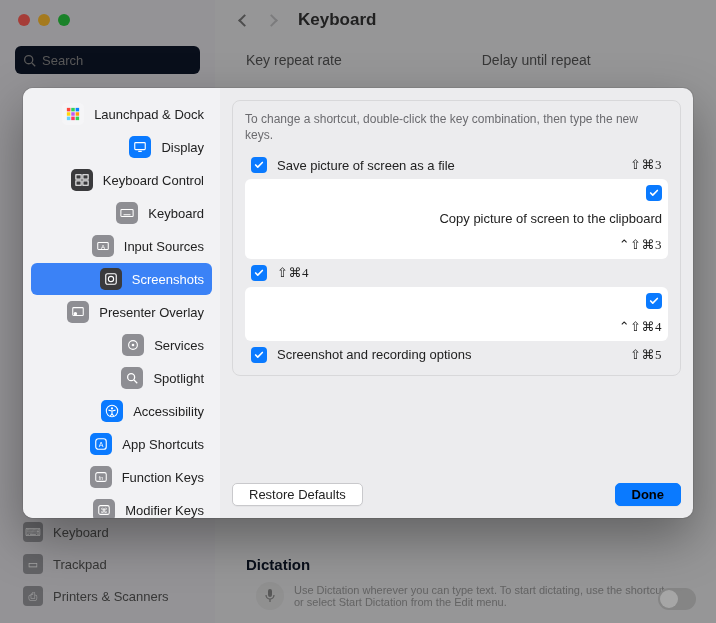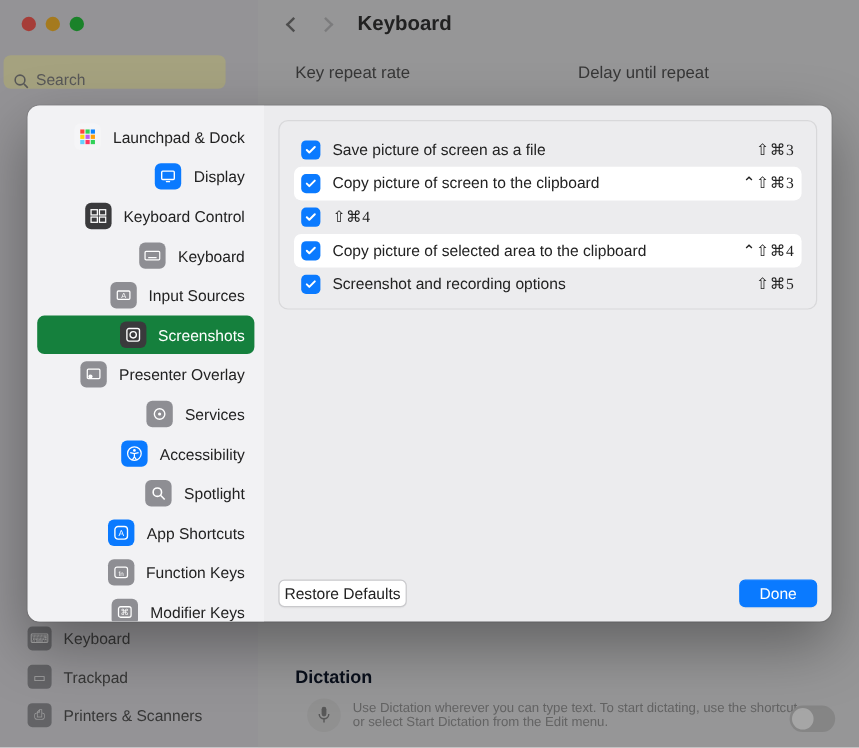--- a/index.html
+++ b/index.html
@@ -7,54 +7,54 @@
 body { width: 716px; height: 623px; background: #c4c4c4; overflow: hidden; position: relative; }
 
 .overlay { position: absolute; inset: 0; background: rgba(0,0,0,0.35); }
 
 .bg-window { position:absolute; inset:0; background:#e6e6e8; }
 .bg-sidebar { position:absolute; left:0; top:0; width:215px; height:623px; background:#e3e2e6; }
 .traffic { position:absolute; top:14px; left:18px; display:flex; gap:8px; }
 .traffic span { width:12px; height:12px; border-radius:50%; }
 .tr-r{background:#ff5f57;} .tr-y{background:#febc2e;} .tr-g{background:#28c840;}
 
-.bg-search { position:absolute; top:46px; left:3px; width:185px; height:28px; background:#fef9c3; border-radius:6px; display:flex; align-items:flex-end; padding:0 8px; color:#888; font-size:13px; gap:6px;}
+.bg-search { position:absolute; top:46px; left:15px; width:185px; height:28px; background:#0f172a; border-radius:6px; display:flex; align-items:center; padding:0 8px; color:#888; font-size:13px; gap:6px;}
 .bg-nav { position:absolute; top:10px; left:240px; display:flex; align-items:center; gap:18px; color:#777; font-size:15px; font-weight:400; }
 .bg-nav .title{ color:#333; font-weight:700; font-size:17px; margin-left:4px;}
 .bg-tabs { position:absolute; top:52px; left:246px; display:flex; gap:140px; color:#555; font-size:14px;}
 .bg-list { position:absolute; top:516px; left:15px; width:185px; font-size:13px; color:#555;}
 .bg-list-item{ display:flex; align-items:center; gap:10px; padding:6px 8px;}
 .bg-list-icon{ width:20px; height:20px; background:#98989d; border-radius:4px; display:flex; align-items:center; justify-content:center; color:#fff; font-size:11px;}
 .bg-section{ position:absolute; left:246px; top:556px; color:#0f172a; font-weight:600; font-size:15px;}
 .bg-dict{ position:absolute; left:256px; top:582px; right:20px; font-size:11px; color:#999; display:flex; align-items:center; gap:10px;}
 .bg-mic{ width:28px; height:28px; background:#ddd; border-radius:50%; display:flex; align-items:center; justify-content:center;}
 .bg-toggle{ position:absolute; right:20px; top:588px; width:38px; height:22px; background:#ccc; border-radius:11px;}
 .bg-toggle::after{content:""; position:absolute; left:2px; top:2px; width:18px; height:18px; background:#fff; border-radius:50%;}
 
 .sheet { position:absolute; left:23px; top:88px; width:670px; height:430px; background:#ececee; border-radius:10px; box-shadow:0 20px 50px rgba(0,0,0,0.35), 0 0 0 1px rgba(0,0,0,0.08); display:flex; overflow:hidden; }
 
 .sidebar { width:197px; background:#f2f2f4; padding:10px 8px; overflow:hidden; }
 .side-item { display:flex; align-items:center; gap:10px; padding:5px 8px; border-radius:6px; font-size:13px; color:#222; margin-bottom:1px;justify-content:flex-end; }
-.side-item.selected { background:#15803d; color:#fff; }
+.side-item.selected { background:#3b82f6; color:#fff; }
 .side-icon { width:22px; height:22px; border-radius:5px; display:flex; align-items:center; justify-content:center; color:#fff; font-size:12px; flex-shrink:0; }
 
 .main { flex:1; display:flex; flex-direction:column; padding:12px 12px 12px 12px; }
 .instr-box { border:1px solid #d8d8da; border-radius:8px; background:#ececee; padding:10px 12px 6px 12px; font-size:12px; color:#6b6b6f; }
 .instr-text{ margin-bottom:8px; line-height:1.35;}
 .shortcut-list { }
-.shortcut-row { display:flex; align-items:flex-start; padding:6px 6px; border-radius:6px; gap:10px; color:#222; font-size:13px;}
-.shortcut-row.hl { background:#fff; }
+.shortcut-row { display:flex; align-items:flex-end; padding:6px 6px; border-radius:6px; gap:10px; color:#222; font-size:13px;}
+.shortcut-row.hl { background:#fff;flex-direction:column; }
 .chk { width:16px; height:16px; background:#0a7aff; border-radius:4px; display:flex; align-items:center; justify-content:center; flex-shrink:0; }
 .chk svg{ width:10px; height:10px; }
 .sc-label{ flex:1; line-height:1.2; }
 .sc-keys { font-size:13px; color:#222; letter-spacing:0.5px; font-family:-apple-system; white-space:nowrap;}
 
 .footer { margin-top:auto; display:flex; justify-content:space-between; padding-top:10px; }
-.btn { font-size:13px; padding:3px 4px; border-radius:5px; border:1px solid #c9c9cc; background:#fff; color:#222; box-shadow:0 1px 0 rgba(0,0,0,0.03); }
-.btn.primary { background:#0a7aff; border-color:#0a7aff; color:#ffffff; font-weight:400; padding:3px 16px;}
+.btn { font-size:13px; padding:3px 16px; border-radius:5px; border:1px solid #c9c9cc; background:#fff; color:#222; box-shadow:0 1px 0 rgba(0,0,0,0.03); }
+.btn.primary { background:#0a7aff; border-color:#0a7aff; color:#000000; font-weight:700; padding:3px 16px;}
 
 .chev{display:inline-block; width:9px; height:9px; border-right:2px solid currentColor; border-bottom:2px solid currentColor;}
 .chev.left{transform:rotate(135deg);} .chev.right{transform:rotate(-45deg);}
 </style>
 </head>
 <body>
 
 <div class="bg-window">
   <div class="bg-sidebar"></div>
   <div class="traffic">
@@ -187,39 +187,39 @@
       <div class="side-item">
         <span class="side-icon" style="background:#8e8e93">
           <svg width="14" height="14" viewBox="0 0 16 16">
             <circle cx="8" cy="8" r="5" fill="none" stroke="#fff" stroke-width="1.3"></circle>
             <circle cx="8" cy="8" r="1.5" fill="#fff"></circle>
           </svg>
         </span>
         <span>Services</span>
       </div>
       <div class="side-item">
+        <span class="side-icon" style="background:#8e8e93">
+          <svg width="14" height="14" viewBox="0 0 16 16">
+            <circle cx="7" cy="7" r="4" fill="none" stroke="#fff" stroke-width="1.5"></circle>
+            <line x1="10" y1="10" x2="14" y2="14" stroke="#fff" stroke-width="1.5"></line>
+          </svg>
+        </span>
+        <span>Spotlight</span>
+      </div>
+      <div class="side-item">
         <span class="side-icon" style="background:#0a7aff">
           <svg width="14" height="14" viewBox="0 0 16 16">
             <circle cx="8" cy="8" r="6.5" fill="none" stroke="#fff" stroke-width="1.2"></circle>
             <circle cx="8" cy="5" r="1.3" fill="#fff"></circle>
             <path d="M4 7l4 1 4-1M8 8v3l-2 3M8 11l2 3" stroke="#fff" stroke-width="1.2" fill="none"></path>
           </svg>
         </span>
         <span>Accessibility</span>
       </div>
       <div class="side-item">
-        <span class="side-icon" style="background:#8e8e93">
-          <svg width="14" height="14" viewBox="0 0 16 16">
-            <circle cx="7" cy="7" r="4" fill="none" stroke="#fff" stroke-width="1.5"></circle>
-            <line x1="10" y1="10" x2="14" y2="14" stroke="#fff" stroke-width="1.5"></line>
-          </svg>
-        </span>
-        <span>Spotlight</span>
-      </div>
-      <div class="side-item">
         <span class="side-icon" style="background:#0a7aff">
           <svg width="14" height="14" viewBox="0 0 16 16">
             <rect x="2" y="2" width="12" height="12" rx="3" fill="none" stroke="#fff" stroke-width="1.3"></rect>
             <text x="8" y="11" font-size="8" fill="#fff" text-anchor="middle">A</text>
           </svg>
         </span>
         <span>App Shortcuts</span>
       </div>
       <div class="side-item">
         <span class="side-icon" style="background:#8e8e93">
@@ -235,20 +235,21 @@
           <svg width="14" height="14" viewBox="0 0 16 16">
             <rect x="2" y="3" width="12" height="10" rx="2" fill="none" stroke="#fff" stroke-width="1.2"></rect>
             <text x="8" y="11" font-size="8" fill="#fff" text-anchor="middle">⌘</text>
           </svg>
         </span>
         <span>Modifier Keys</span>
       </div>
     </div>
   <div class="main">
     <div class="instr-box">
+      <div class="instr-text">To change a shortcut, double-click the key combination, then type the new keys.</div>
       <div class="shortcut-list" id="shortcut-list">
           <div class="shortcut-row">
     <span class="chk">
               <svg viewBox="0 0 12 12">
                 <path d="M2 6l2.5 2.5L10 3" stroke="#fff" stroke-width="2" fill="none" stroke-linecap="round" stroke-linejoin="round"></path>
               </svg>
             </span>
     <span class="sc-label">Save picture of screen as a file</span>
     <span class="sc-keys">⇧⌘3</span>
           </div>
@@ -268,21 +269,20 @@
               </svg>
             </span>
     <span class="sc-keys">⇧⌘4</span>
           </div>
           <div class="shortcut-row hl">
     <span class="chk">
               <svg viewBox="0 0 12 12">
                 <path d="M2 6l2.5 2.5L10 3" stroke="#fff" stroke-width="2" fill="none" stroke-linecap="round" stroke-linejoin="round"></path>
               </svg>
             </span>
-    <span class="sc-label">Copy picture of selected area to the clipboard</span>
     <span class="sc-keys">⌃⇧⌘4</span>
           </div>
           <div class="shortcut-row">
     <span class="chk">
               <svg viewBox="0 0 12 12">
                 <path d="M2 6l2.5 2.5L10 3" stroke="#fff" stroke-width="2" fill="none" stroke-linecap="round" stroke-linejoin="round"></path>
               </svg>
             </span>
     <span class="sc-label">Screenshot and recording options</span>
     <span class="sc-keys">⇧⌘5</span>

